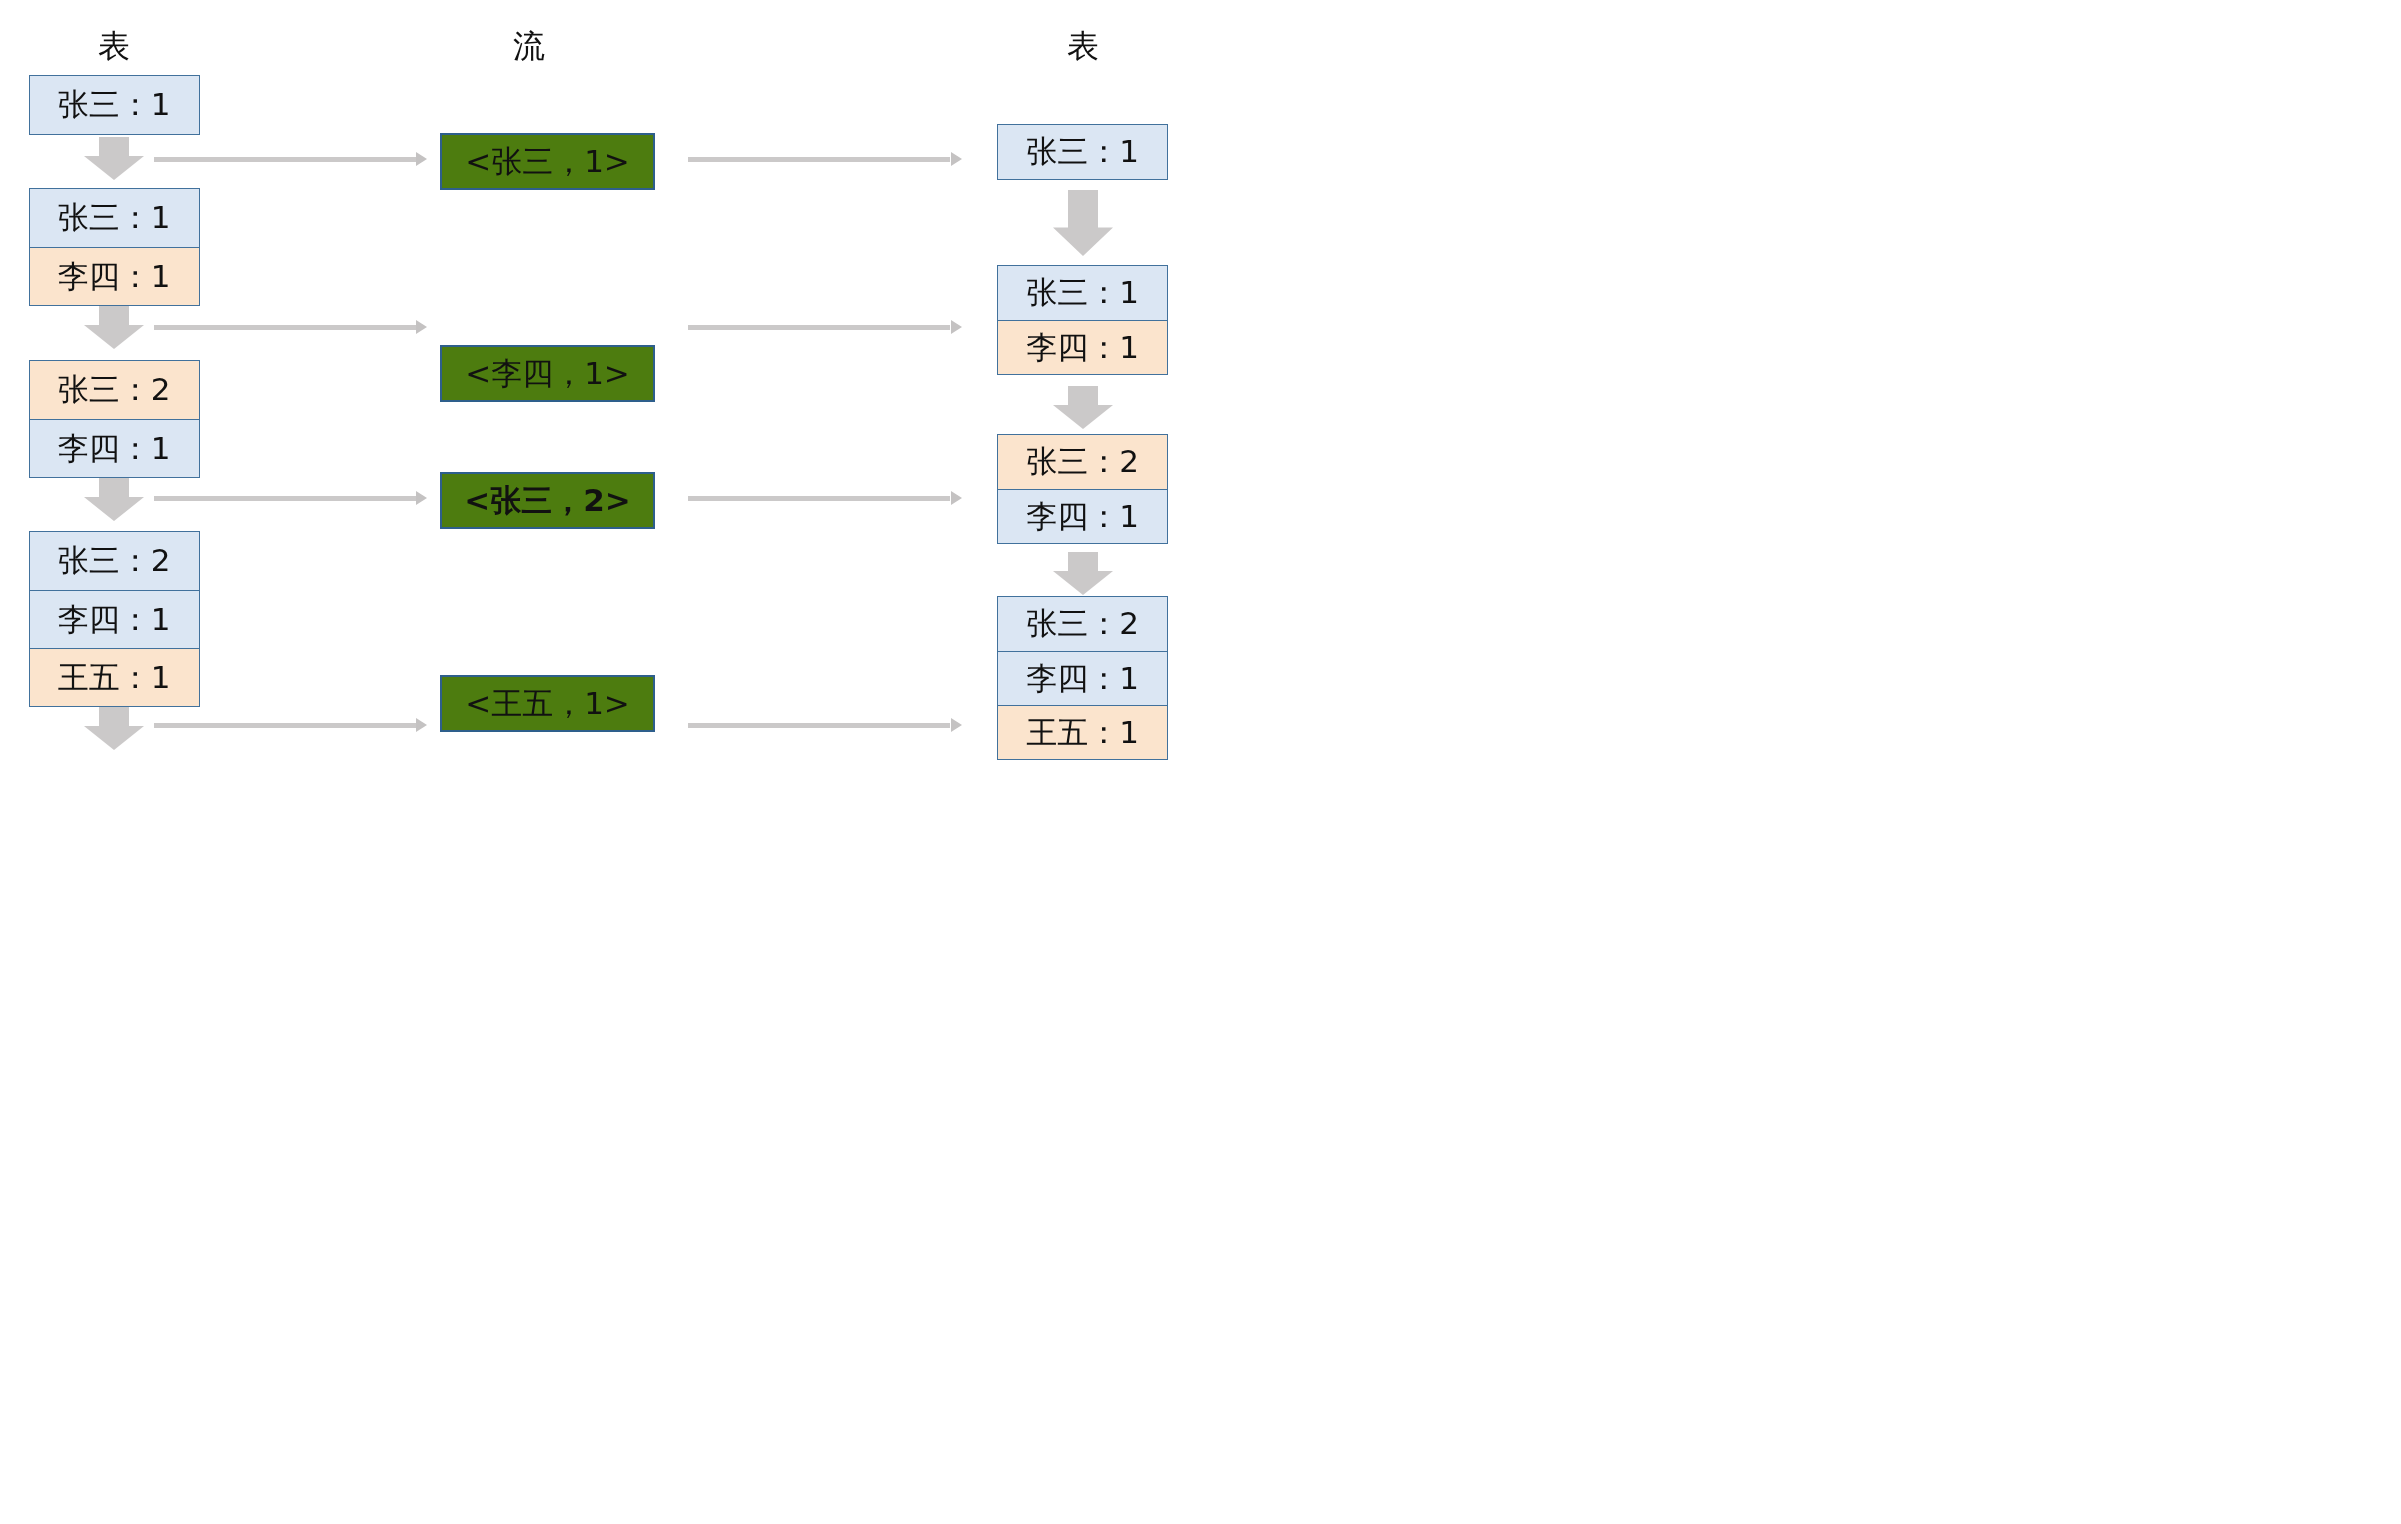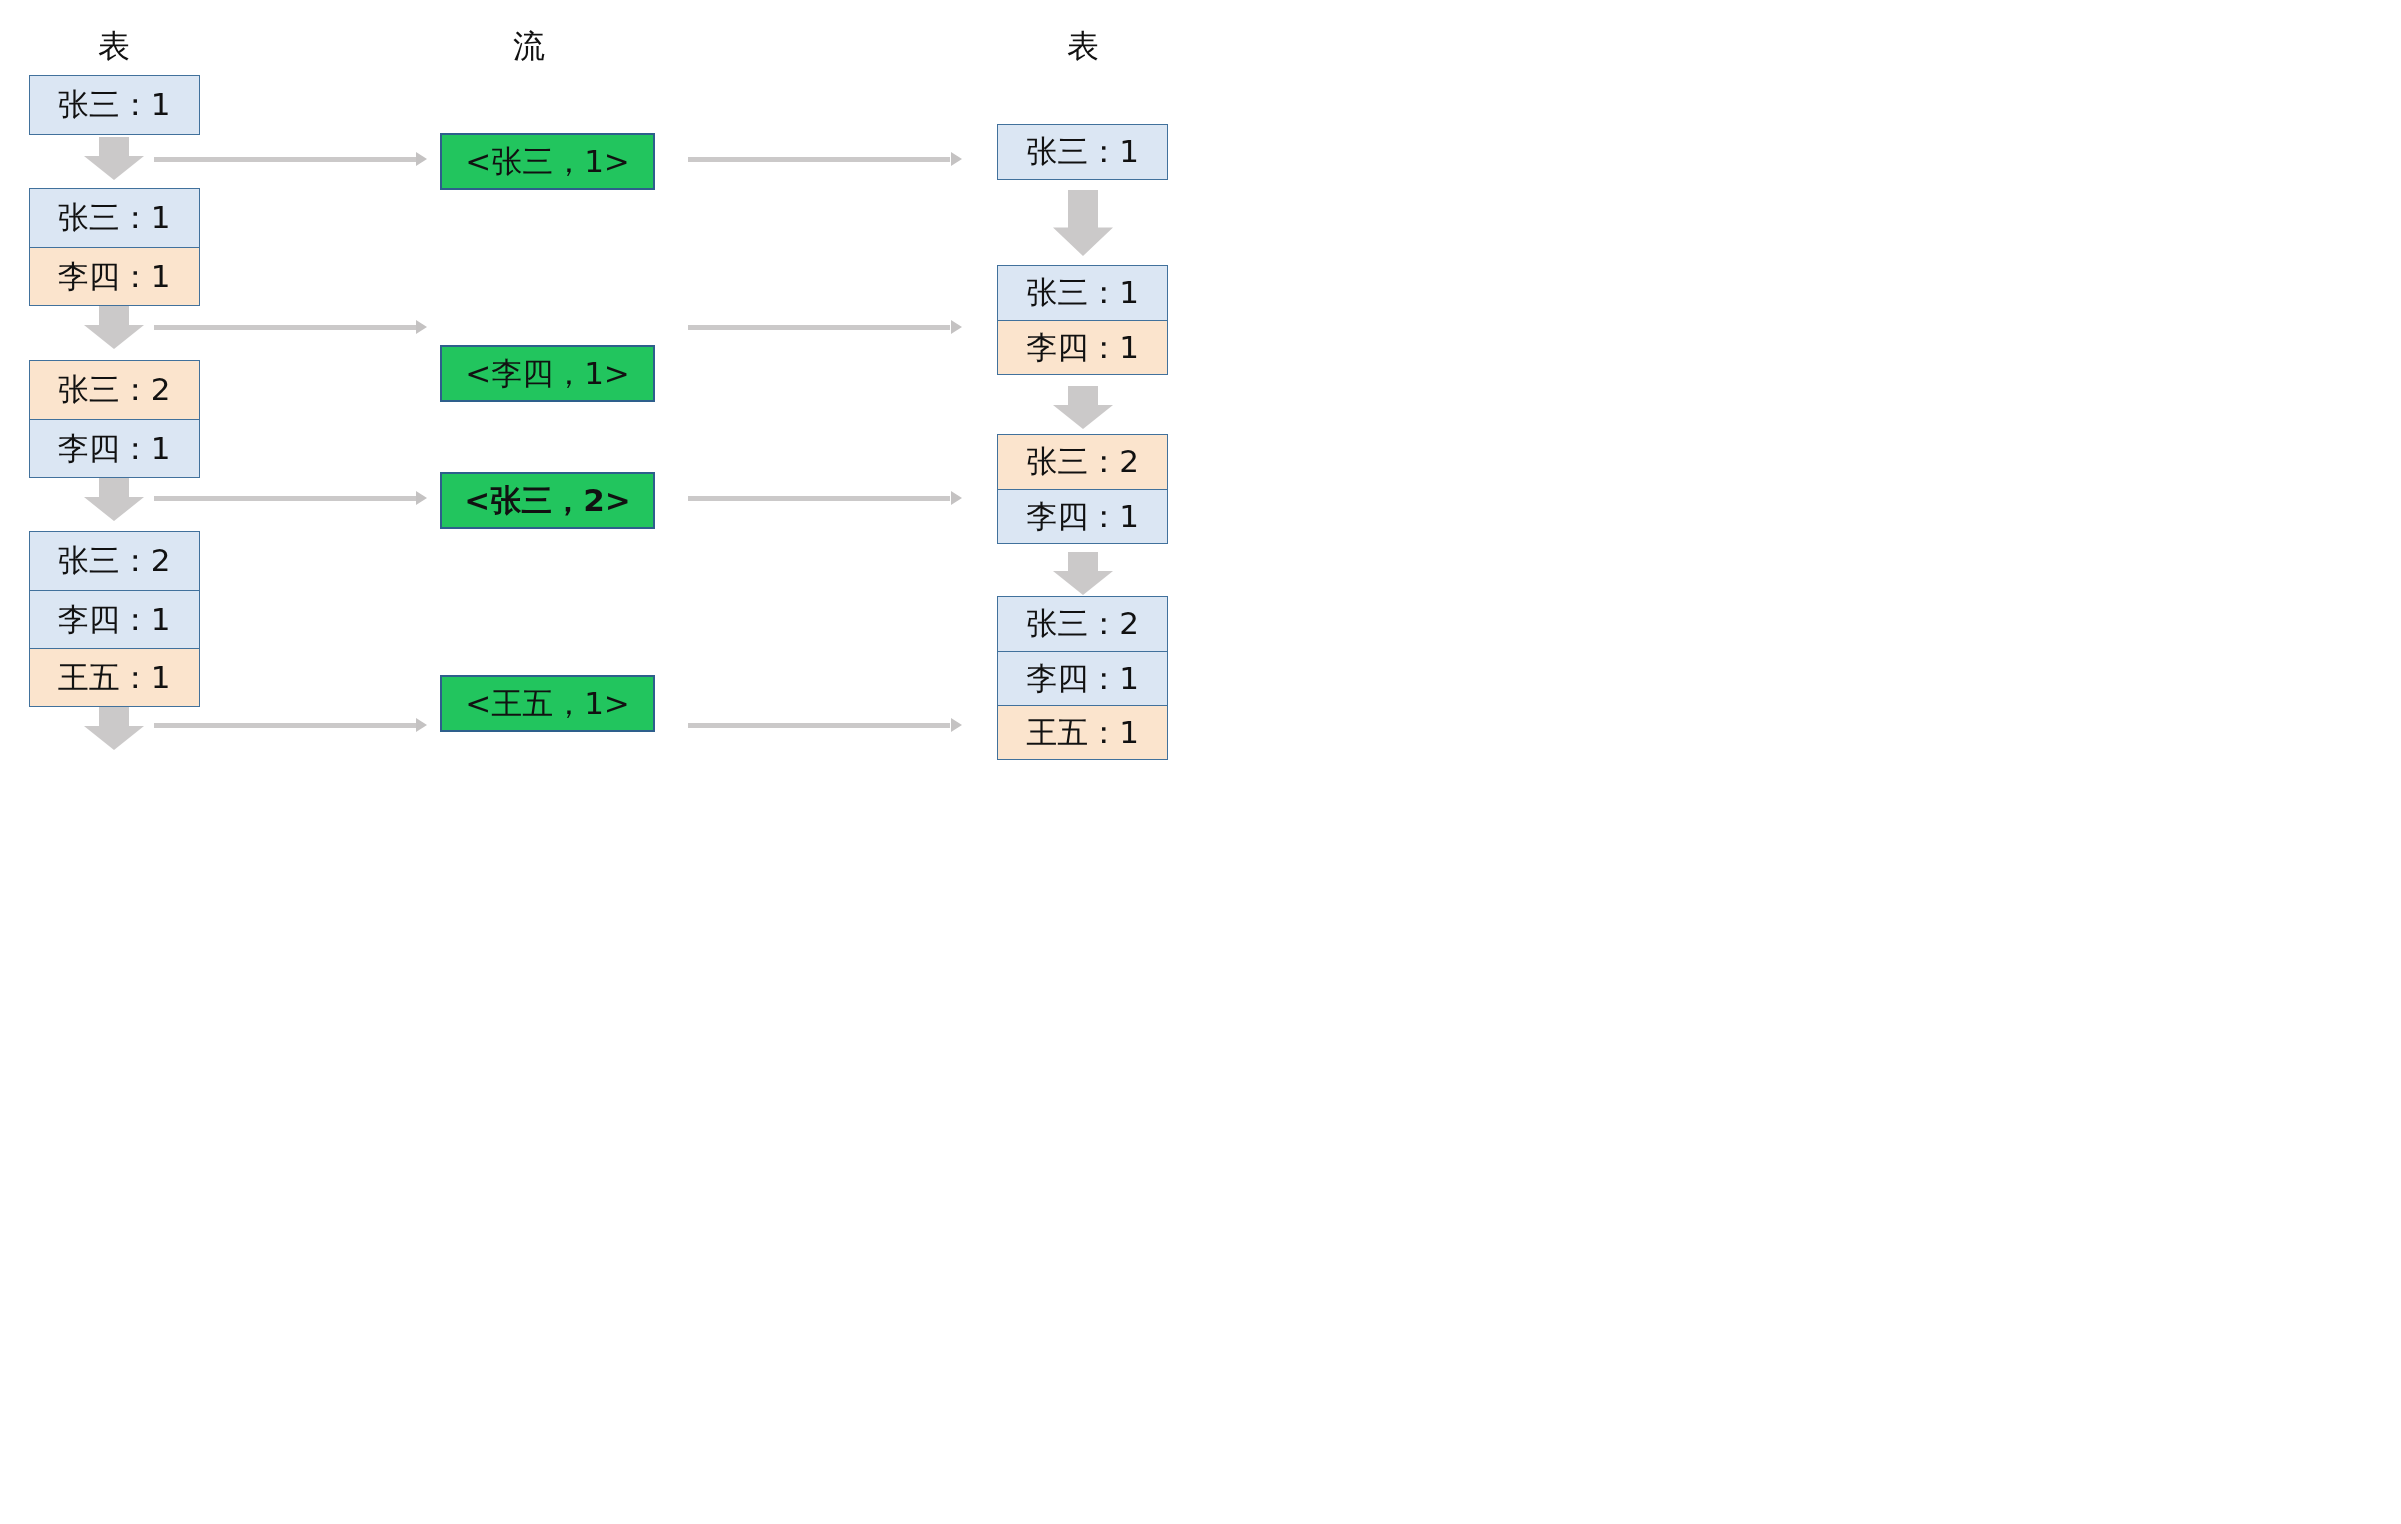--- a/index.html
+++ b/index.html
@@ -51,21 +51,21 @@
   #rs2{left:997px;top:265px;}
   #rs3{left:997px;top:434px;}
   #rs4{left:997px;top:596px;}
 
   
   .stream-box{
     position:absolute;
     left:440px;width:211px;height:53px;
     border:2px solid #2e5f8c;
     box-sizing:content-box;
-    background:#22c55e;
+    background:#4d7c0f;
     display:flex;align-items:center;justify-content:center;
     font-size:31px;
     white-space:nowrap;
   }
   #sb1{top:133px;}
   #sb2{top:301px;margin-top:44px;}
   #sb3{top:472px;font-weight:bold;}
   #sb4{top:675px;}
 
   

